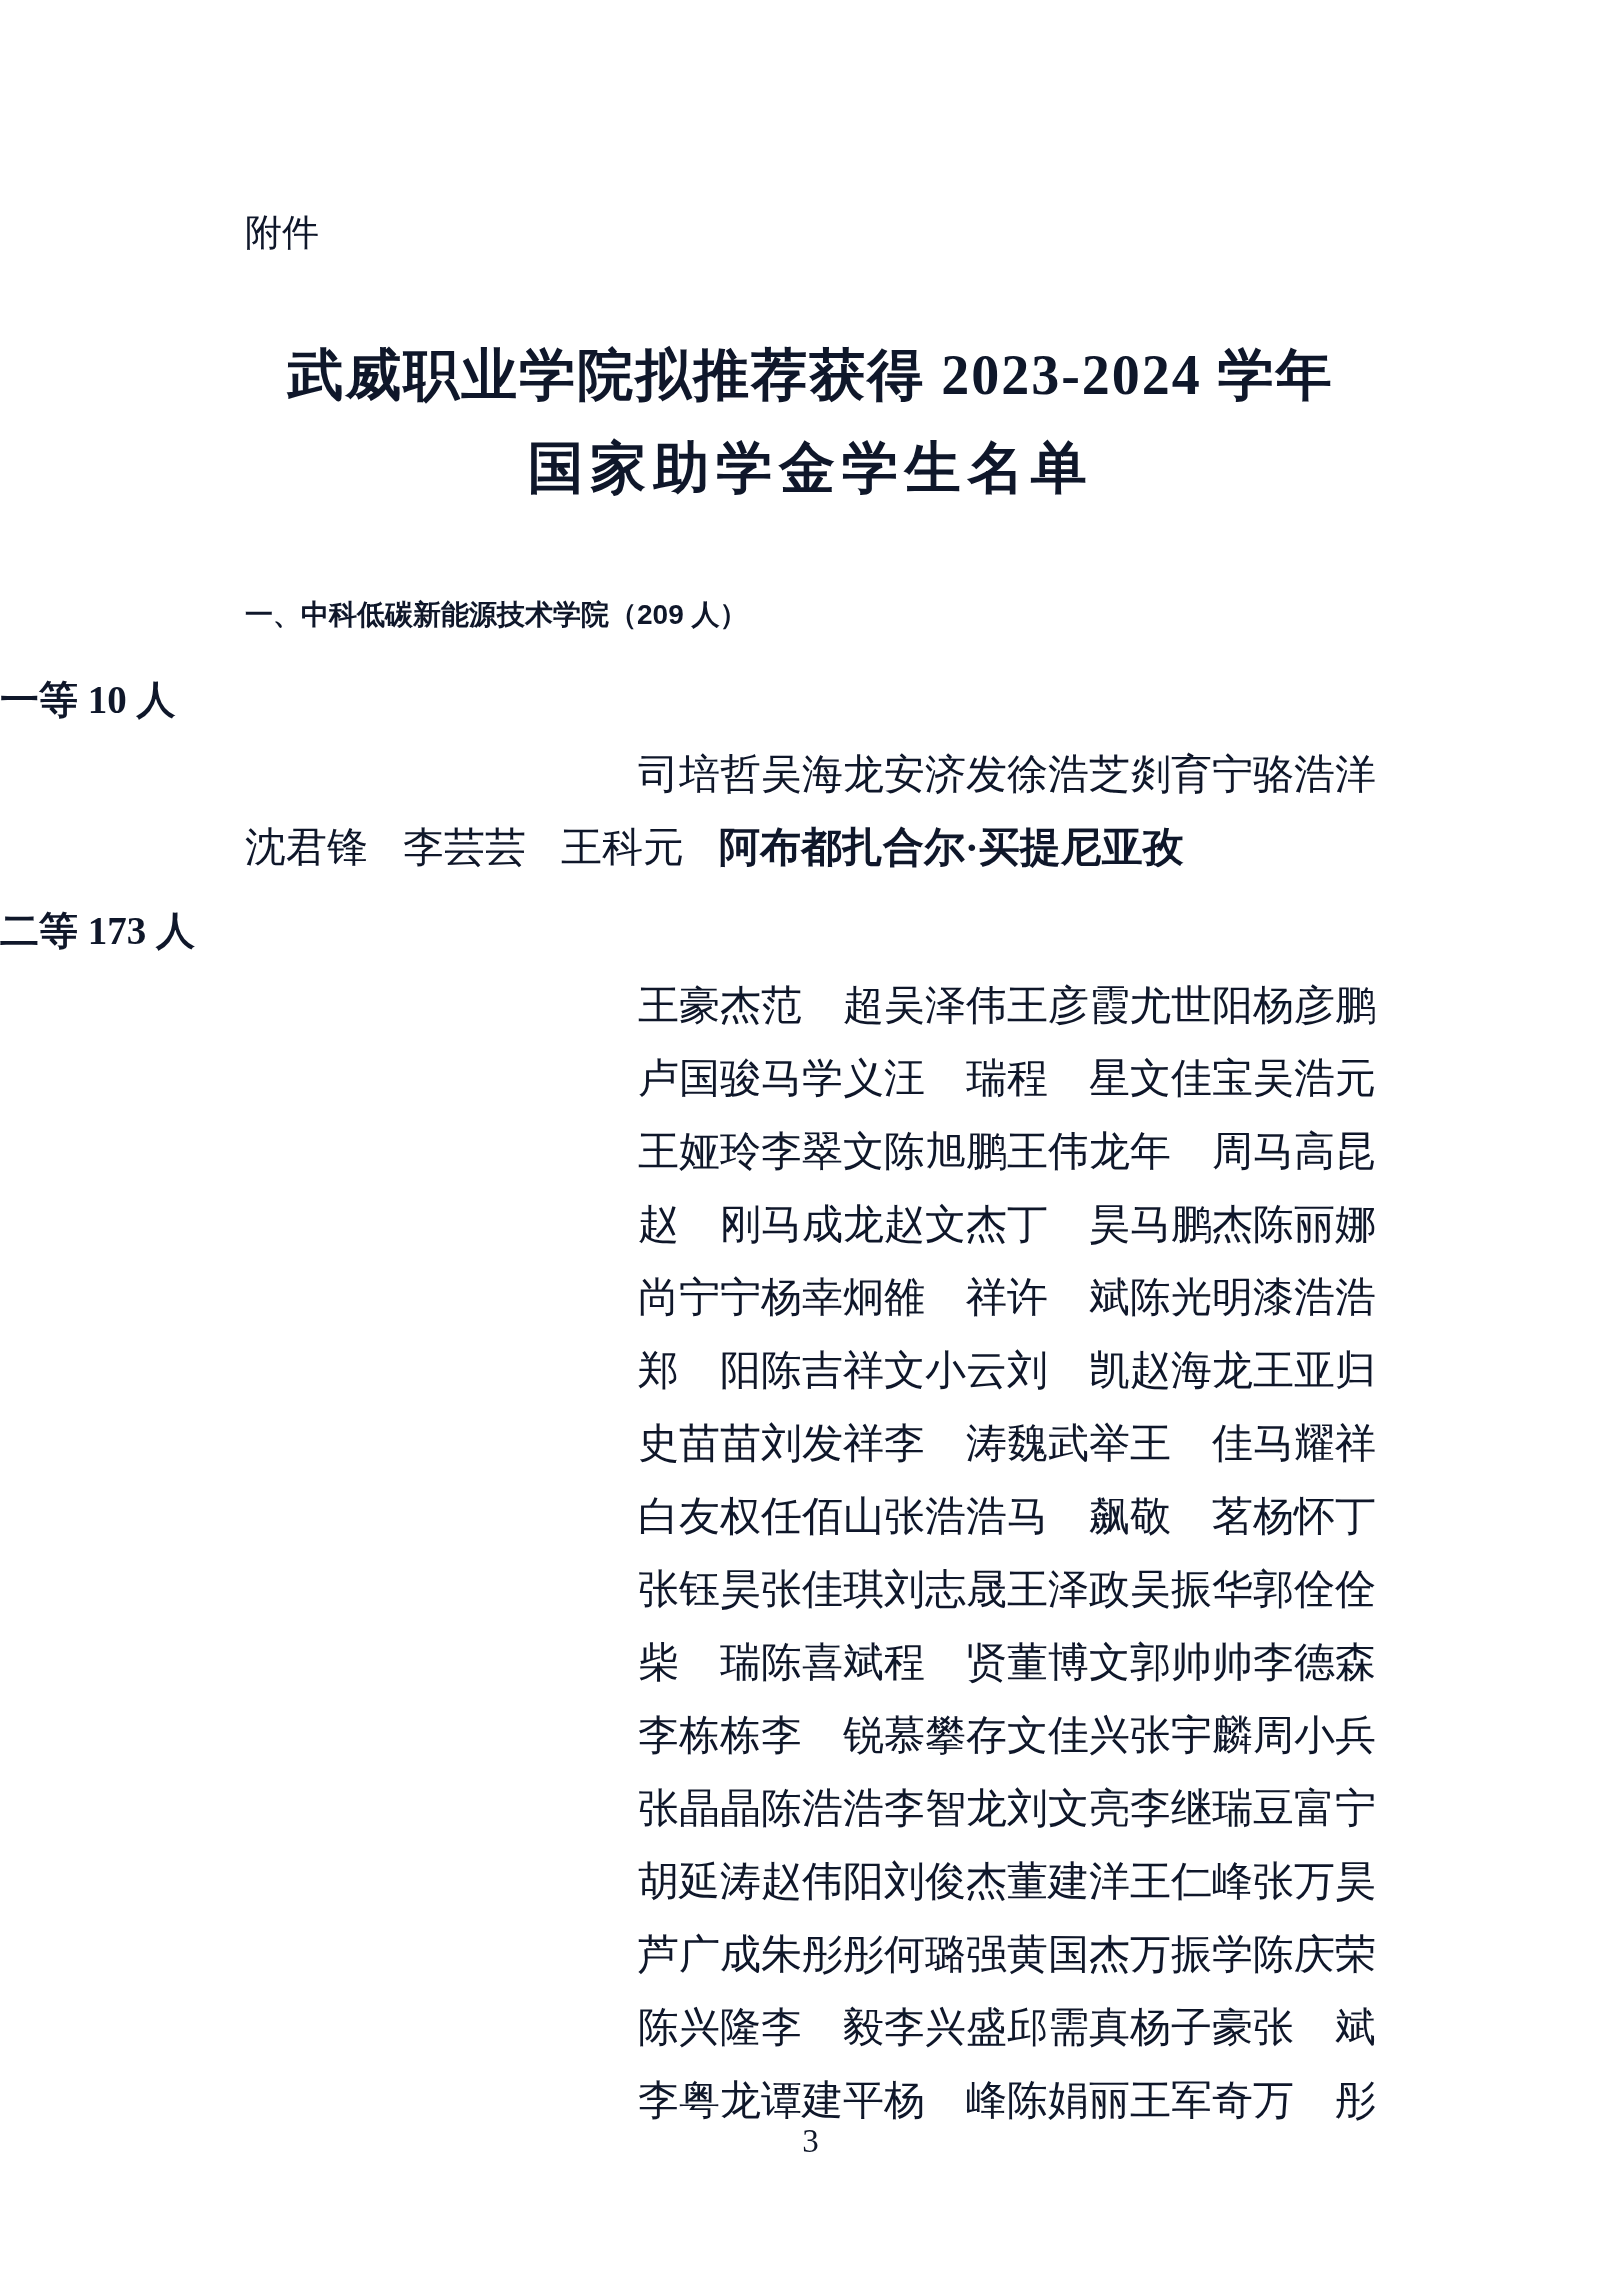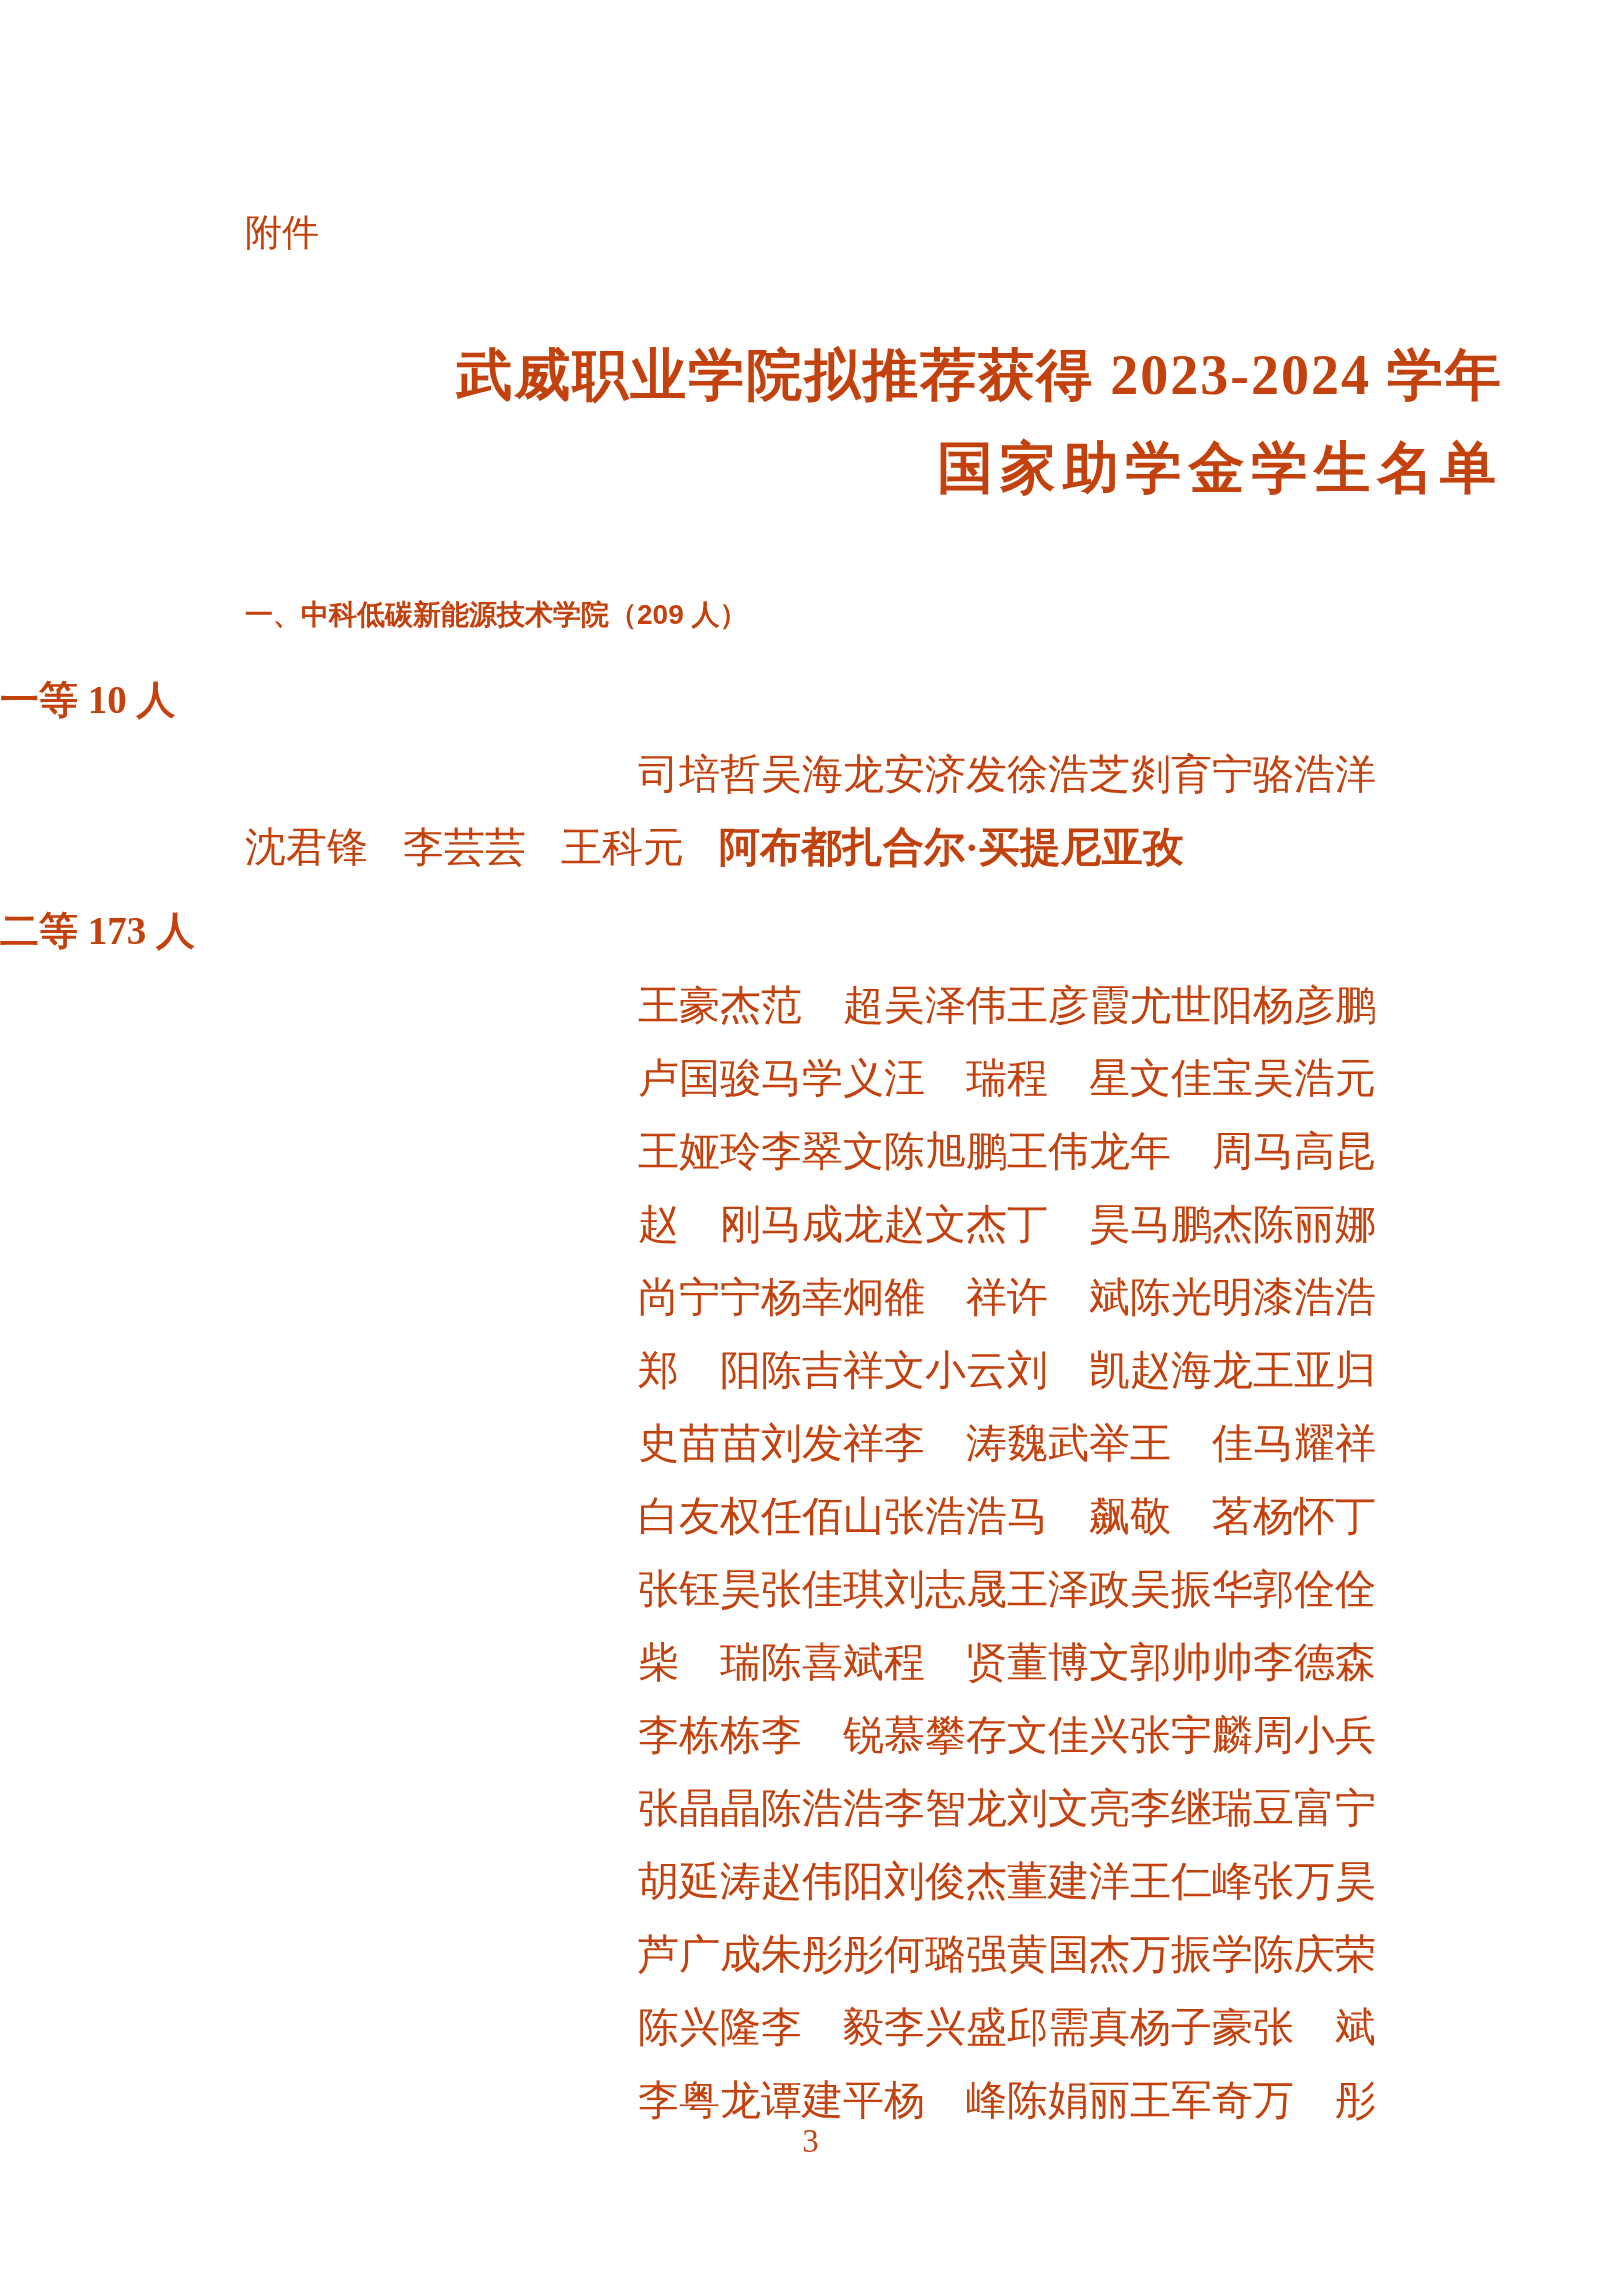--- a/index.html
+++ b/index.html
@@ -1,33 +1,33 @@
 <!DOCTYPE html>
 <html><head>
 <meta charset="utf-8">
 <style>
   html, body { margin: 0; padding: 0; background: #ffffff; }
   .page {
     position: relative;
     width: 1621px;
     height: 2293px;
     background: #ffffff;
-    color: #c2410c;
+    color: #0f172a;
     font-family: "Liberation Serif", "DejaVu Serif", serif;
     overflow: hidden;
   }
   .attachment {
     margin: 214px 0 0 245px;
     font-size: 37px;
     line-height: 37px;
     font-family: "Liberation Sans", "DejaVu Sans", sans-serif;
   }
   .title {
     margin: 78px 118px 0 118px;
-    text-align: right;
+    text-align: center;
     font-size: 56px;
     line-height: 93px;
     font-weight: bold;
     letter-spacing: 2px;
   }
   .title .t2 { letter-spacing: 6.9px; }
   .section-heading {
     margin: 78px 245px 0 245px;
     font-size: 28px;
     line-height: 44px;

